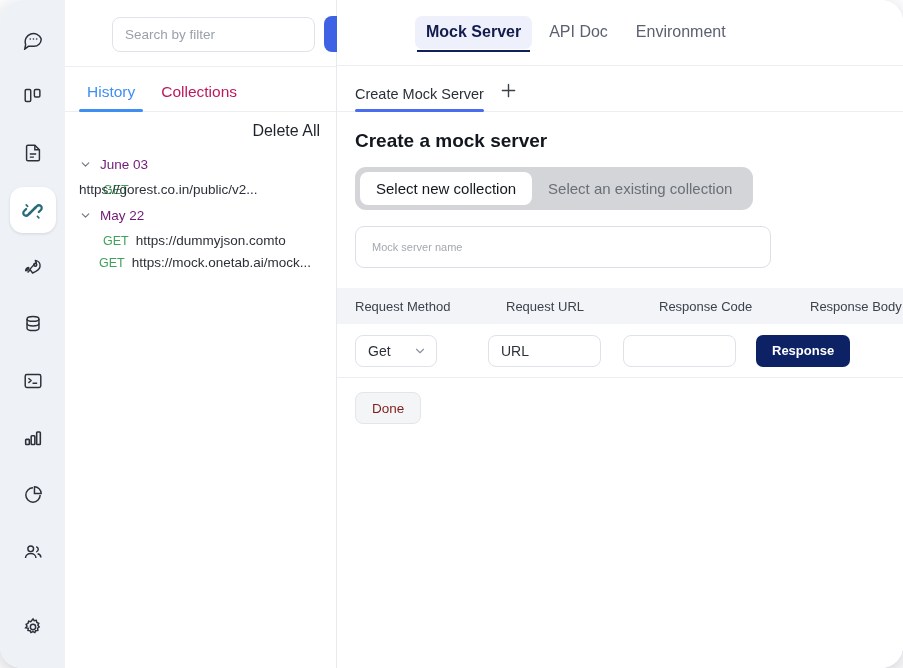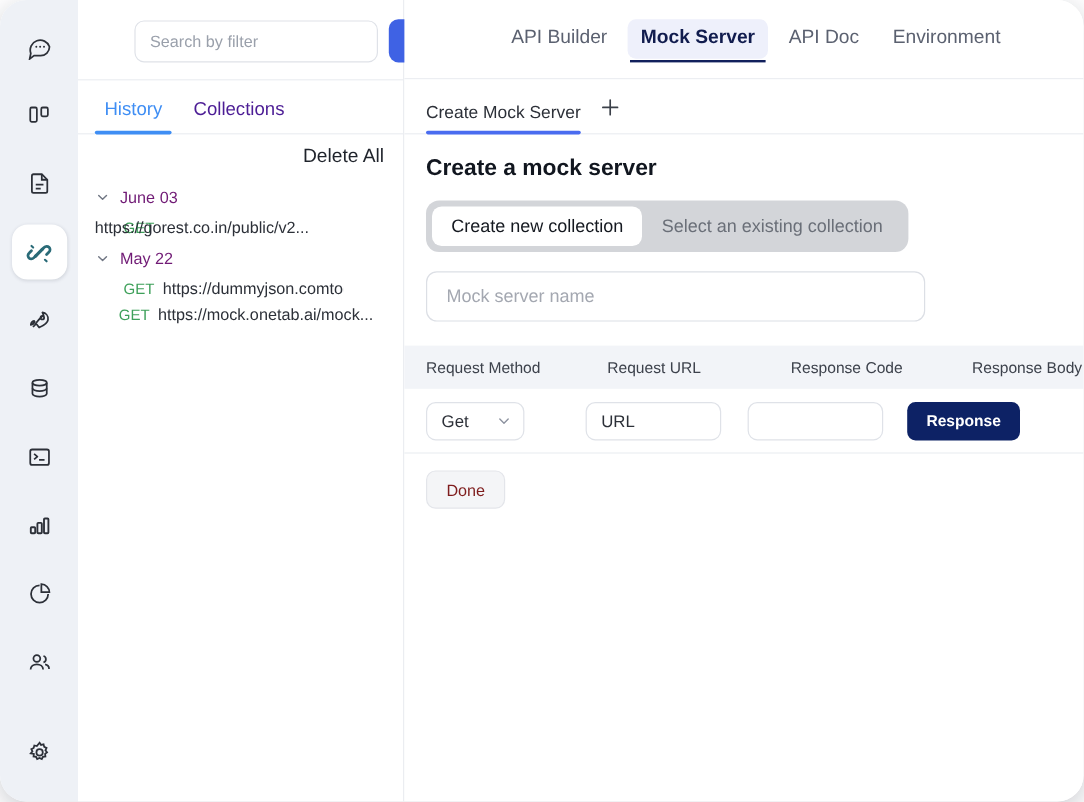--- a/index.html
+++ b/index.html
@@ -91,21 +91,21 @@
     white-space: nowrap;
   }
   .lp-tabs {
     display: flex;
     gap: 10px;
     padding: 12px 14px 0 14px;
     border-bottom: 1px solid #eceef2;
   }
   .lp-tab {
     font-size: 15.5px;
-    color: #4c1d95;
+    color: #be185d;
     padding: 4px 8px 10px 8px;
     cursor: pointer;
     position: relative;
   }
   .lp-tab.active { color: #3f8ef4; }
   .lp-tab.active::after {
     content: "";
     position: absolute;
     left: 0; right: 0; bottom: -1px;
     height: 3px;
@@ -264,21 +264,21 @@
     color: #14181f;
   }
 
   .name-input {
     display: block;
     width: 416px;
     height: 42px;
     border: 1px solid #dcdfe5;
     border-radius: 9px;
     padding: 0 16px;
-    font-size: 15px;
+    font-size: 11px;
     font-family: "Liberation Sans", sans-serif;
     color: #2c3038;
     outline: none;
     background: #fff;
     margin-bottom: 20px;
   }
   .name-input::placeholder { color: #a4a8b1; }
 
   
   .tbl { width: 100%; }
@@ -520,21 +520,20 @@
         <span class="verb">GET</span>
         <span class="url ellip">https://mock.onetab.ai/mock...</span>
       </div>
 
     </div>
   </div>
 
   <div class="main">
 
     <div class="top-tabs">
-      <div class="top-tab">API Builder</div>
       <div class="top-tab active">Mock Server</div>
       <div class="top-tab">API Doc</div>
       <div class="top-tab">Environment</div>
     </div>
 
     <div class="sub-tabs">
       <div class="sub-tab active">Create Mock Server</div>
       <div class="add-tab">
         <span>
           <svg width="21" height="21" viewBox="0 0 24 24" fill="none" stroke="currentColor" stroke-width="1.6" stroke-linecap="round">
@@ -542,21 +541,21 @@
             </svg>
         </span>
       </div>
     </div>
 
     <div class="pane">
 
       <div class="pane-title">Create a mock server</div>
 
       <div class="segmented">
-        <div class="seg active">Create new collection</div>
+        <div class="seg active">Select new collection</div>
         <div class="seg">Select an existing collection</div>
       </div>
 
       <input class="name-input" type="text" placeholder="Mock server name" style="">
 
       <div class="tbl">
 
         <div class="tbl-head">
           <div class="th c1">Request Method</div>
           <div class="th c2">Request URL</div>

